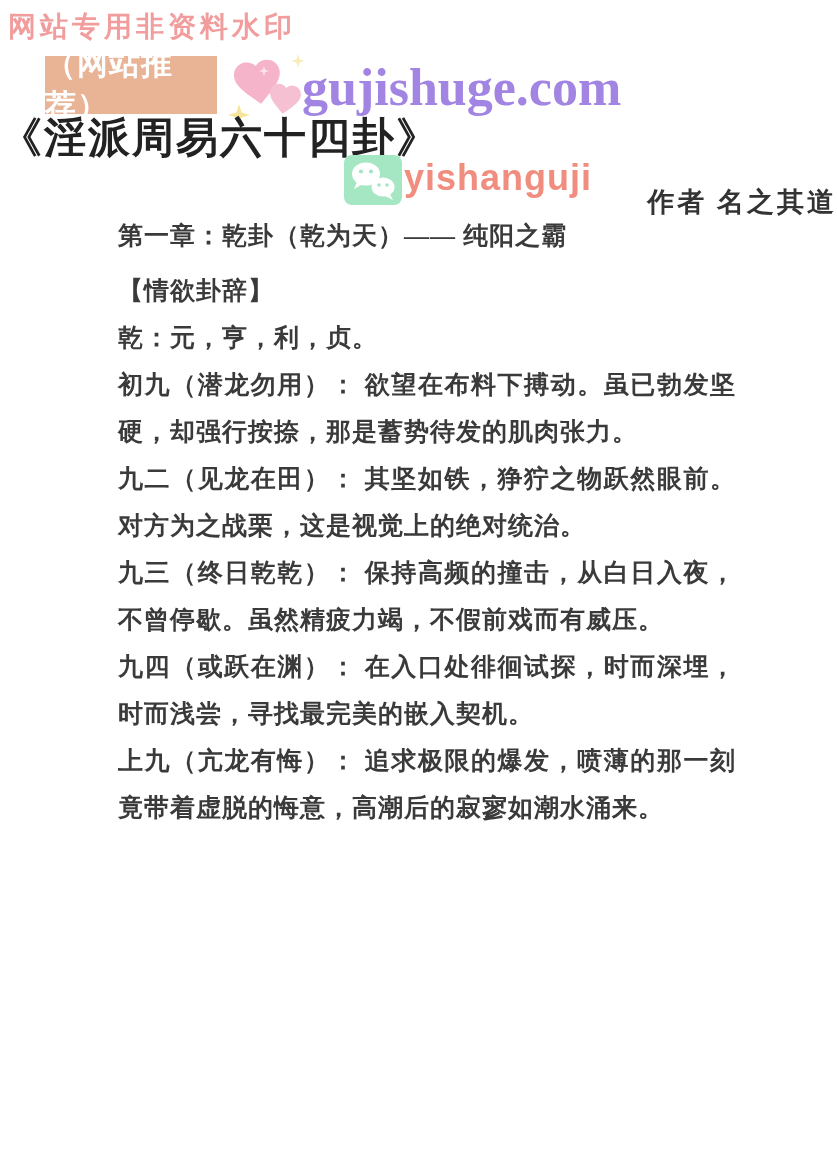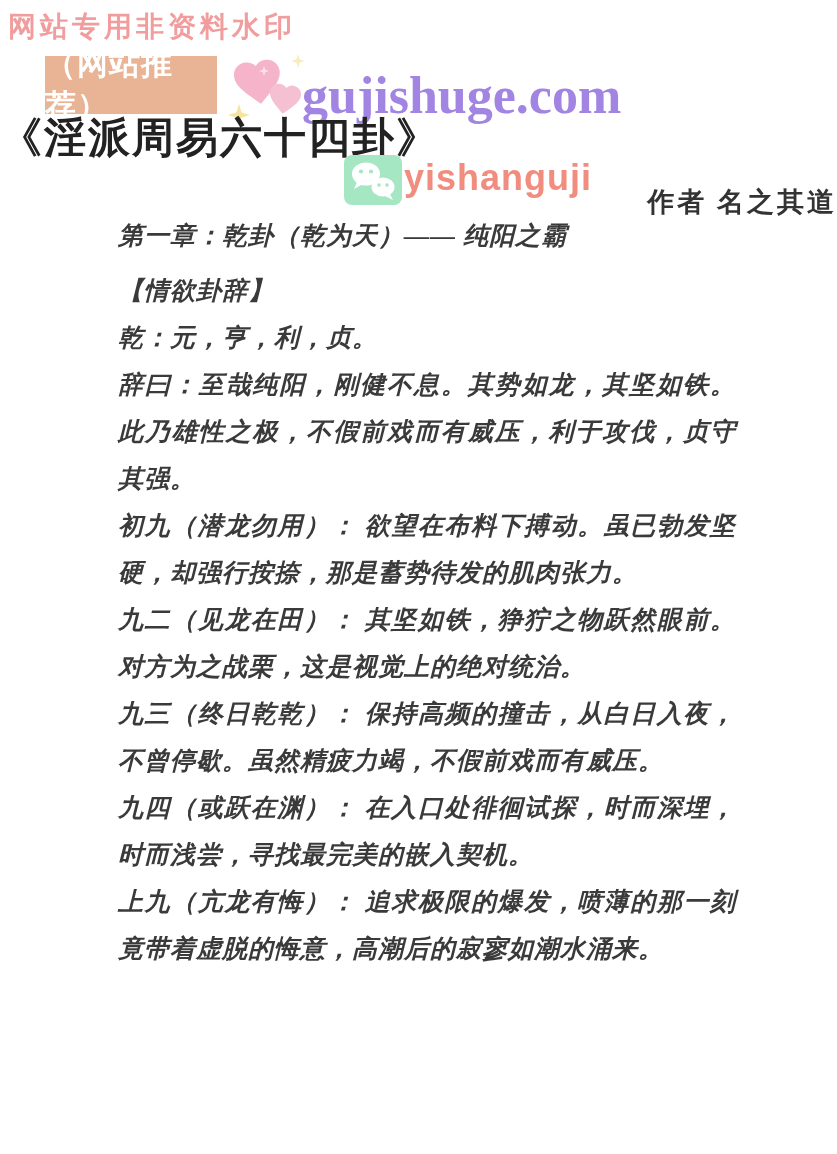--- a/index.html
+++ b/index.html
@@ -35,21 +35,21 @@
     font-family: "Liberation Sans", "DejaVu Sans", sans-serif;
     letter-spacing: 1px;
   }
   .hearts-icon {
     position: absolute;
     left: 226px; top: 52px;
     width: 92px; height: 80px;
   }
   .site-logo {
     position: absolute;
-    left: 302px; top: 66px;
+    left: 302px; top: 58px;
     font-size: 52px;
     font-weight: 700;
     color: #a284e2;
     font-family: "Liberation Serif", "DejaVu Serif", serif;
     letter-spacing: 0px;
   }
   .doc-title {
     position: absolute;
     left: 0; top: 110px;
     width: 100%;
@@ -88,21 +88,21 @@
     width: 618px;
     color: #3a3a3a;
     font-size: 25px;
     font-weight: 600;
     line-height: 47px;
     text-align: justify;
     letter-spacing: 1px;
   }
   .body-text .chapter-heading { font-weight: 700; margin-bottom: 8px; }
   .body-text .section-label   { font-weight: 700; }
-  .body-text p { margin: 0; font-style: italic; }
+  .body-text p { margin: 0; }
 </style>
 </head>
 <body>
 
 <div class="page">
 
   <div class="watermark-top">网站专用非资料水印</div>
 
   <div class="site-badge">（网站推荐）</div>
 
@@ -139,21 +139,20 @@
   </span>
 
   <div class="wechat-id">yishanguji</div>
 
   <div class="author-line">作者 名之其道</div>
 
   <div class="body-text">
     <p class="chapter-heading">第一章：乾卦（乾为天）—— 纯阳之霸</p>
     <p class="section-label">【情欲卦辞】</p>
     <p>乾：元，亨，利，贞。</p>
-    <p>辞曰：至哉纯阳，刚健不息。其势如龙，其坚如铁。此乃雄性之极，不假前戏而有威压，利于攻伐，贞守其强。</p>
     <p>初九（潜龙勿用）： 欲望在布料下搏动。虽已勃发坚硬，却强行按捺，那是蓄势待发的肌肉张力。</p>
     <p>九二（见龙在田）： 其坚如铁，狰狞之物跃然眼前。对方为之战栗，这是视觉上的绝对统治。</p>
     <p>九三（终日乾乾）： 保持高频的撞击，从白日入夜，不曾停歇。虽然精疲力竭，不假前戏而有威压。</p>
     <p>九四（或跃在渊）： 在入口处徘徊试探，时而深埋，时而浅尝，寻找最完美的嵌入契机。</p>
     <p>上九（亢龙有悔）： 追求极限的爆发，喷薄的那一刻竟带着虚脱的悔意，高潮后的寂寥如潮水涌来。</p>
   </div>
 
 </div>
 
 </body></html>

